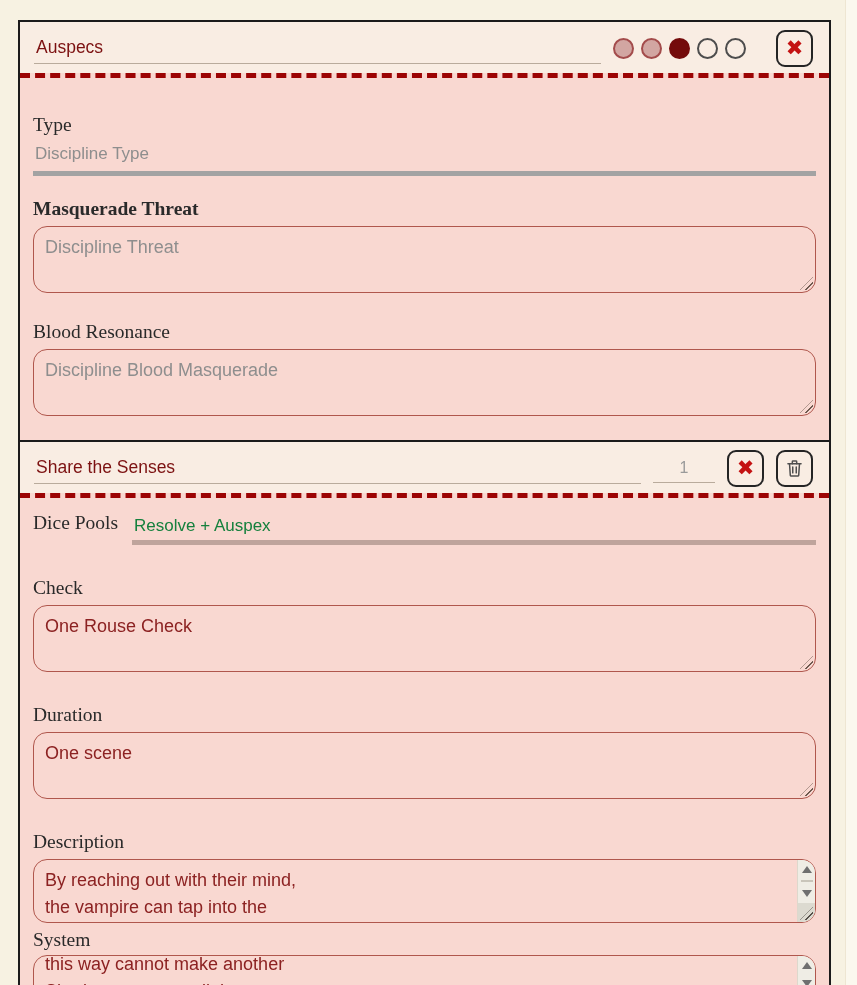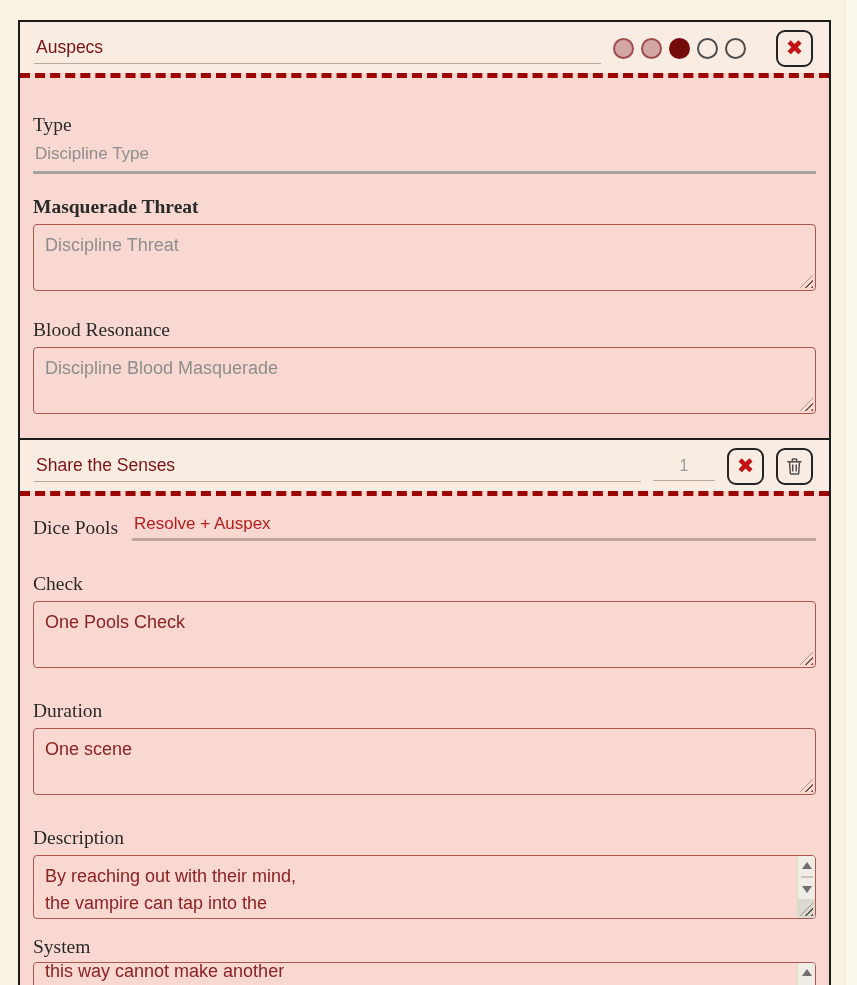--- a/index.html
+++ b/index.html
@@ -54,32 +54,32 @@
     background:#f9d8d1; border-top:5px dashed #9c0404;
     padding:4px 13px 24px 13px;
   }
   .section-body.power-body { padding-bottom:6px; border-bottom:2px solid #1b1b1b; }
   .field-label {
     font-family:"Liberation Serif", serif;
     font-size:19.5px; color:#2a2a2a; margin-top:30px; line-height:26px;
   }
   .line-input {
     width:100%; background:transparent; border:none; outline:none;
-    border-bottom:3px solid #a3a3a3; padding:6px 2px 7px 2px;
-    font-family:"Liberation Sans", sans-serif;
-    font-size:17px; color:#b91c1c;
+    border-bottom:5px solid #a3a3a3; padding:6px 2px 7px 2px;
+    font-family:"Liberation Sans", sans-serif;
+    font-size:17px; color:#15803d;
   }
   .line-input::placeholder, .name-input::placeholder { color:#8e8e8e; opacity:1; }
-  .inline-row { display:flex; align-items:flex-end; gap:14px; margin-top:8px; }
+  .inline-row { display:flex; align-items:flex-start; gap:14px; margin-top:8px; }
   .inline-row .field-label { margin-top:0; white-space:nowrap; }
   .inline-row .line-input { border-bottom-color:#bfa49c; padding-bottom:4px; }
   
   .ta {
     position:relative; margin-top:4px; height:67px;
-    border:1px solid #b0574d; border-radius:4px;
+    border:1px solid #b0574d; border-radius:14px;
     background:transparent; overflow:hidden;
     font-size:18px; line-height:27px; color:#8c2222;
   }
   .ta .ta-text { padding:7px 30px 0 11px; white-space:pre-line; }
   .ta .ta-text.placeholder { color:#8e8e8e; }
   .ta.tall { height:64px; }
   .ta .clipwrap { height:100%; overflow:hidden; }
   .ta .clipwrap .ta-text.scrolled { margin-top:-12px; }
   .grip {
     position:absolute; right:2px; bottom:2px; width:13px; height:13px;
@@ -165,21 +165,21 @@
   </div>
 
   <div class="section-body power-body">
     <div class="inline-row">
       <div class="field-label">Dice Pools</div>
       <input class="line-input" type="text" value="Resolve + Auspex" style="">
     </div>
 
     <div class="field-label">Check</div>
     <div class="ta" role="textbox">
-      <div class="ta-text">One Pools Check</div>
+      <div class="ta-text">One Rouse Check</div>
       <div class="grip"></div>
     </div>
 
     <div class="field-label">Duration</div>
     <div class="ta" role="textbox">
       <div class="ta-text">One scene</div>
       <div class="grip"></div>
     </div>
 
     <div class="field-label">Description</div>
@@ -196,21 +196,21 @@
         <div class="sb-thumb"></div>
         <div class="sb-btn">
             <span class="tri-dn"></span>
           </div>
         <div class="sb-corner">
             <div class="grip"></div>
           </div>
       </div>
     </div>
 
-    <div class="field-label" style="margin-top:15px;">System</div>
+    <div class="field-label" style="margin-top:4px;">System</div>
     <div class="ta tall" style="margin-top:2px;" role="textbox">
       <div class="clipwrap">
         <div class="ta-text scrolled">this way cannot make another
 Sharing attempt until the next
 night.</div>
       </div>
       <div class="sbar">
         <div class="sb-btn">
             <span class="tri-up"></span>
           </div>

